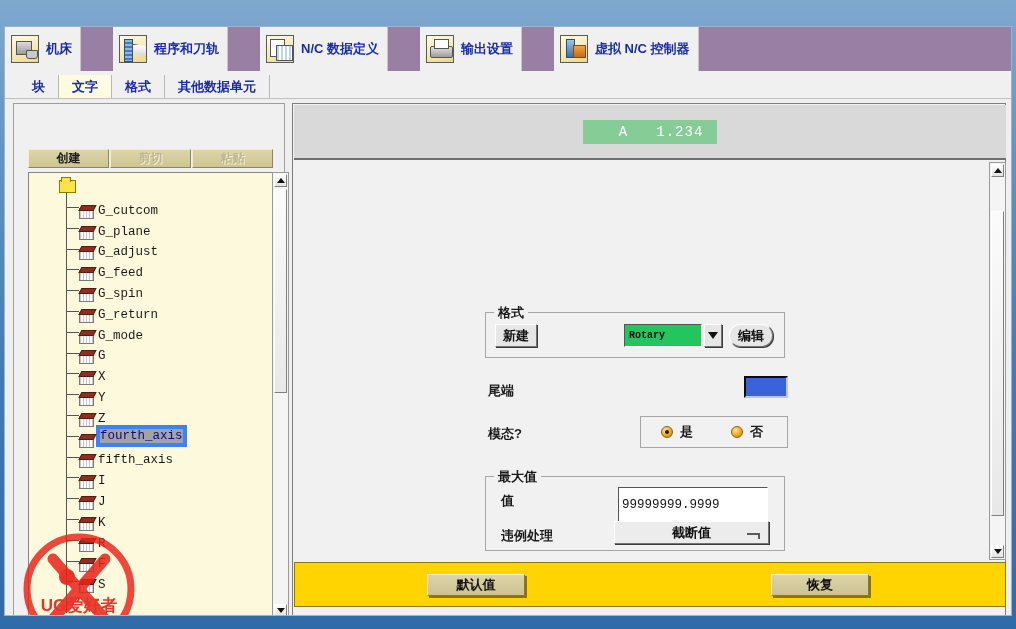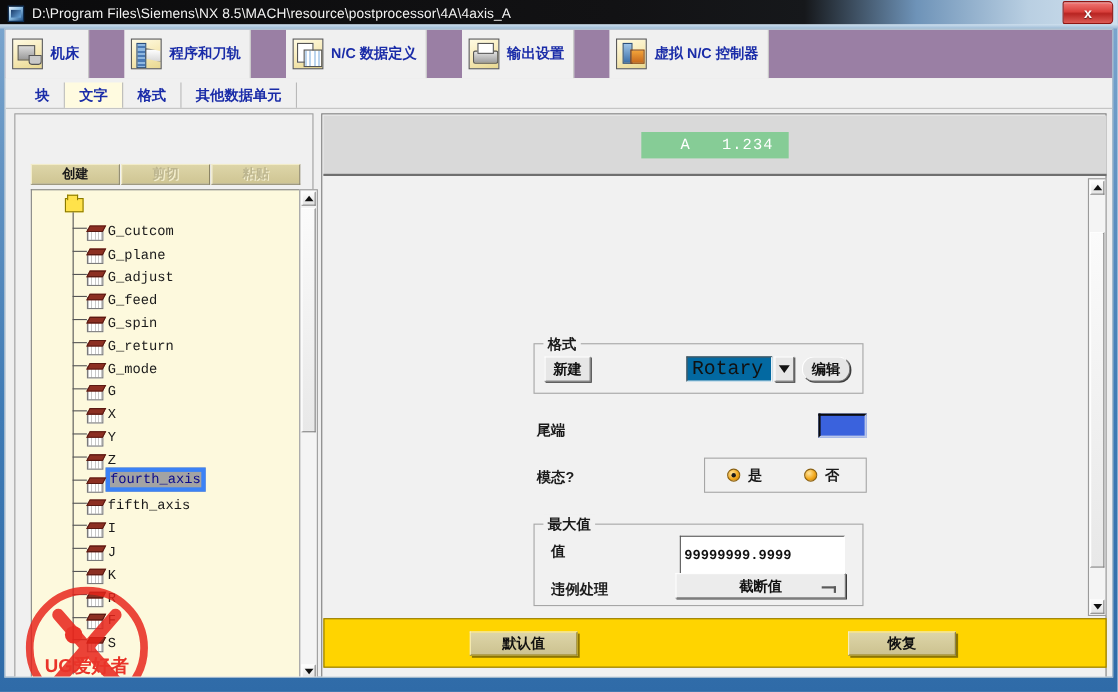--- a/index.html
+++ b/index.html
@@ -252,25 +252,25 @@
     border-top:1px solid #fff;border-left:1px solid #fff;
     border-right:1px solid #737373;border-bottom:1px solid #737373;
     box-shadow: 1px 1px 0 #3c3c3c;
     font-size: 13px; font-weight: bold; color: #101010;
     display: flex; align-items: center; justify-content: center;
   }
   .combo {
     position: absolute; display: flex; align-items: stretch;
   }
   .combo .cfield {
-    flex: 1; background: #0369a1;
+    flex: 1; background: #22c55e;
     border-top:1px solid #555;border-left:1px solid #555;
     border-right:1px solid #fff;border-bottom:1px solid #fff;
-    font-family: "Liberation Mono", monospace; font-size: 18px; color: #111;
-    display: flex; align-items: center; padding-left: 4px;
+    font-family: "Liberation Mono", monospace; font-size: 10px; color: #111;
+    display: flex; align-items: center; padding-left: 4px; font-weight: bold;
   }
   .combo .cbtn {
     width: 18px; background: #e6e6e6;
     border-top:1px solid #fff;border-left:1px solid #fff;
     border-right:1px solid #737373;border-bottom:1px solid #737373;
     box-shadow: 1px 1px 0 #3c3c3c;
     display:flex;align-items:center;justify-content:center;
     margin-left: 2px;
   }
   .combo .cbtn i {
@@ -339,27 +339,20 @@
   #watermark {
     position: absolute; left: 18px; top: 506px; width: 112px; height: 112px;
     pointer-events: none; opacity: .92;
   }
 </style>
 </head>
 <body>
 
 <div id="window">
 
-  <div id="titlebar">
-    <div class="title-ico"></div>
-    <div id="title-text">D:\Program Files\Siemens\NX 8.5\MACH\resource\postprocessor\4A\4axis_A</div>
-    <div id="winbtns">
-      <div id="btn-close">x</div>
-    </div>
-  </div>
 
   <div id="app">
 
     <div id="toolbar">
       <div id="toolbar-purple"></div>
 
       <div class="tb-group">
         <span class="tb-icon ic-machine"></span>
         <span class="tb-label">机床</span>
       </div>
@@ -544,21 +537,21 @@
           </div>
           <div class="radio" style="margin-left:38px;">
             <span class="dot"></span>
             <span>否</span>
           </div>
         </div>
 
         <div class="grp" style="left:191px; top:314px; width:300px; height:75px;">
           <span class="legend">最大值</span>
           <div class="fld-label" style="left:15px; top:15px;">值</div>
-          <div class="txtin" style="left:132px; top:10px; width:150px; height:36px;font-weight:bold;">99999999.9999</div>
+          <div class="txtin" style="left:132px; top:10px; width:150px; height:36px;">99999999.9999</div>
           <div class="fld-label" style="left:15px; top:50px;">违例处理</div>
           <div class="optmenu" style="left:128px; top:44px; width:155px; height:23px;">
             <span>截断值</span>
             <span class="bar"></span>
           </div>
         </div>
 
       </div>
 
       <div class="sbv" id="form-sb">

